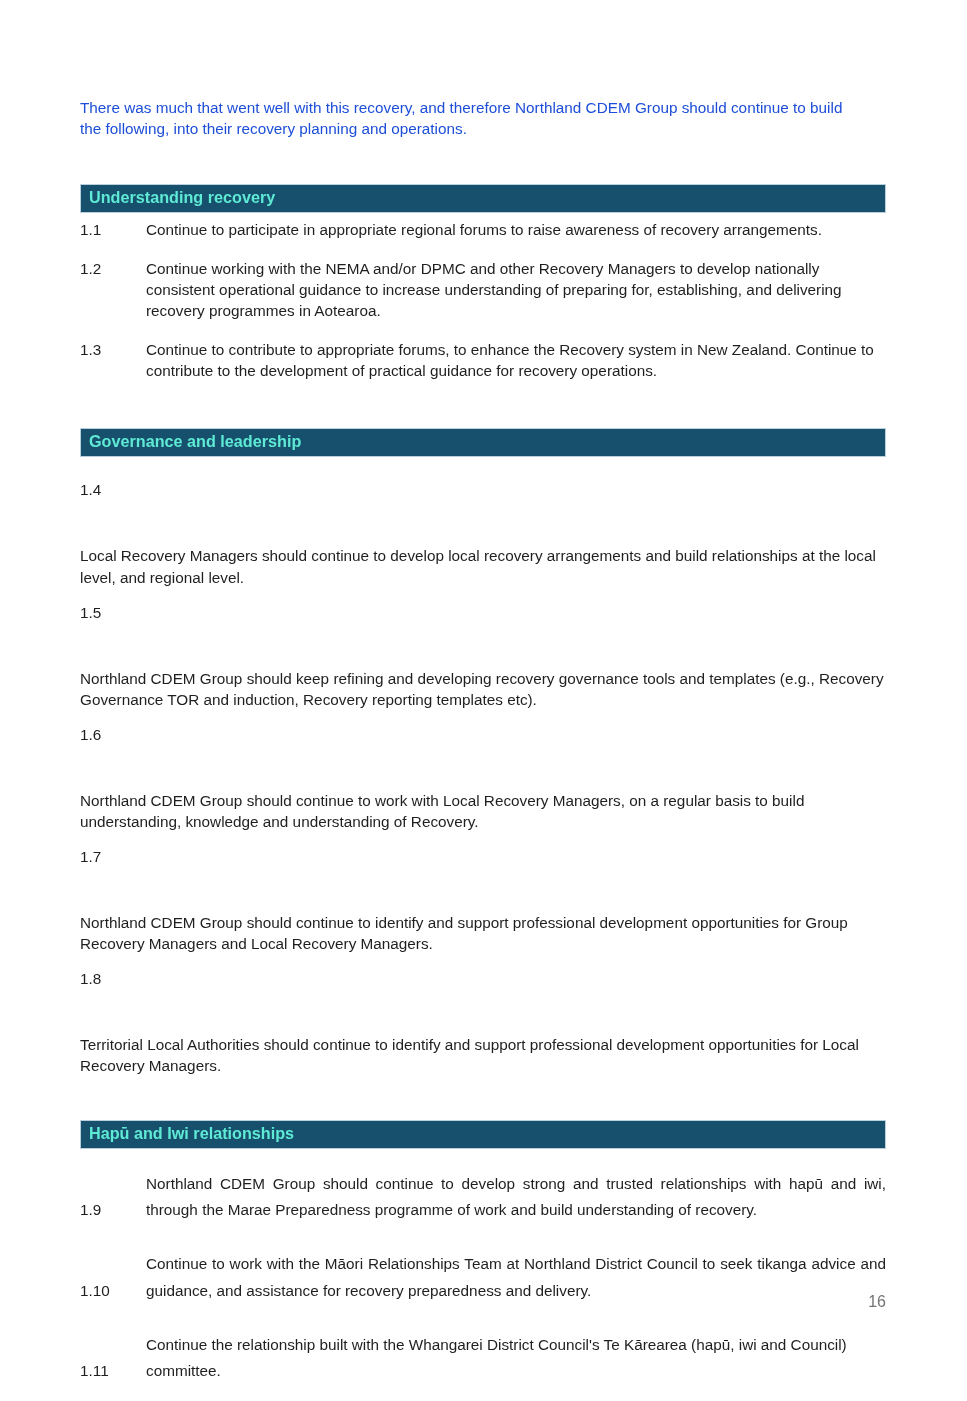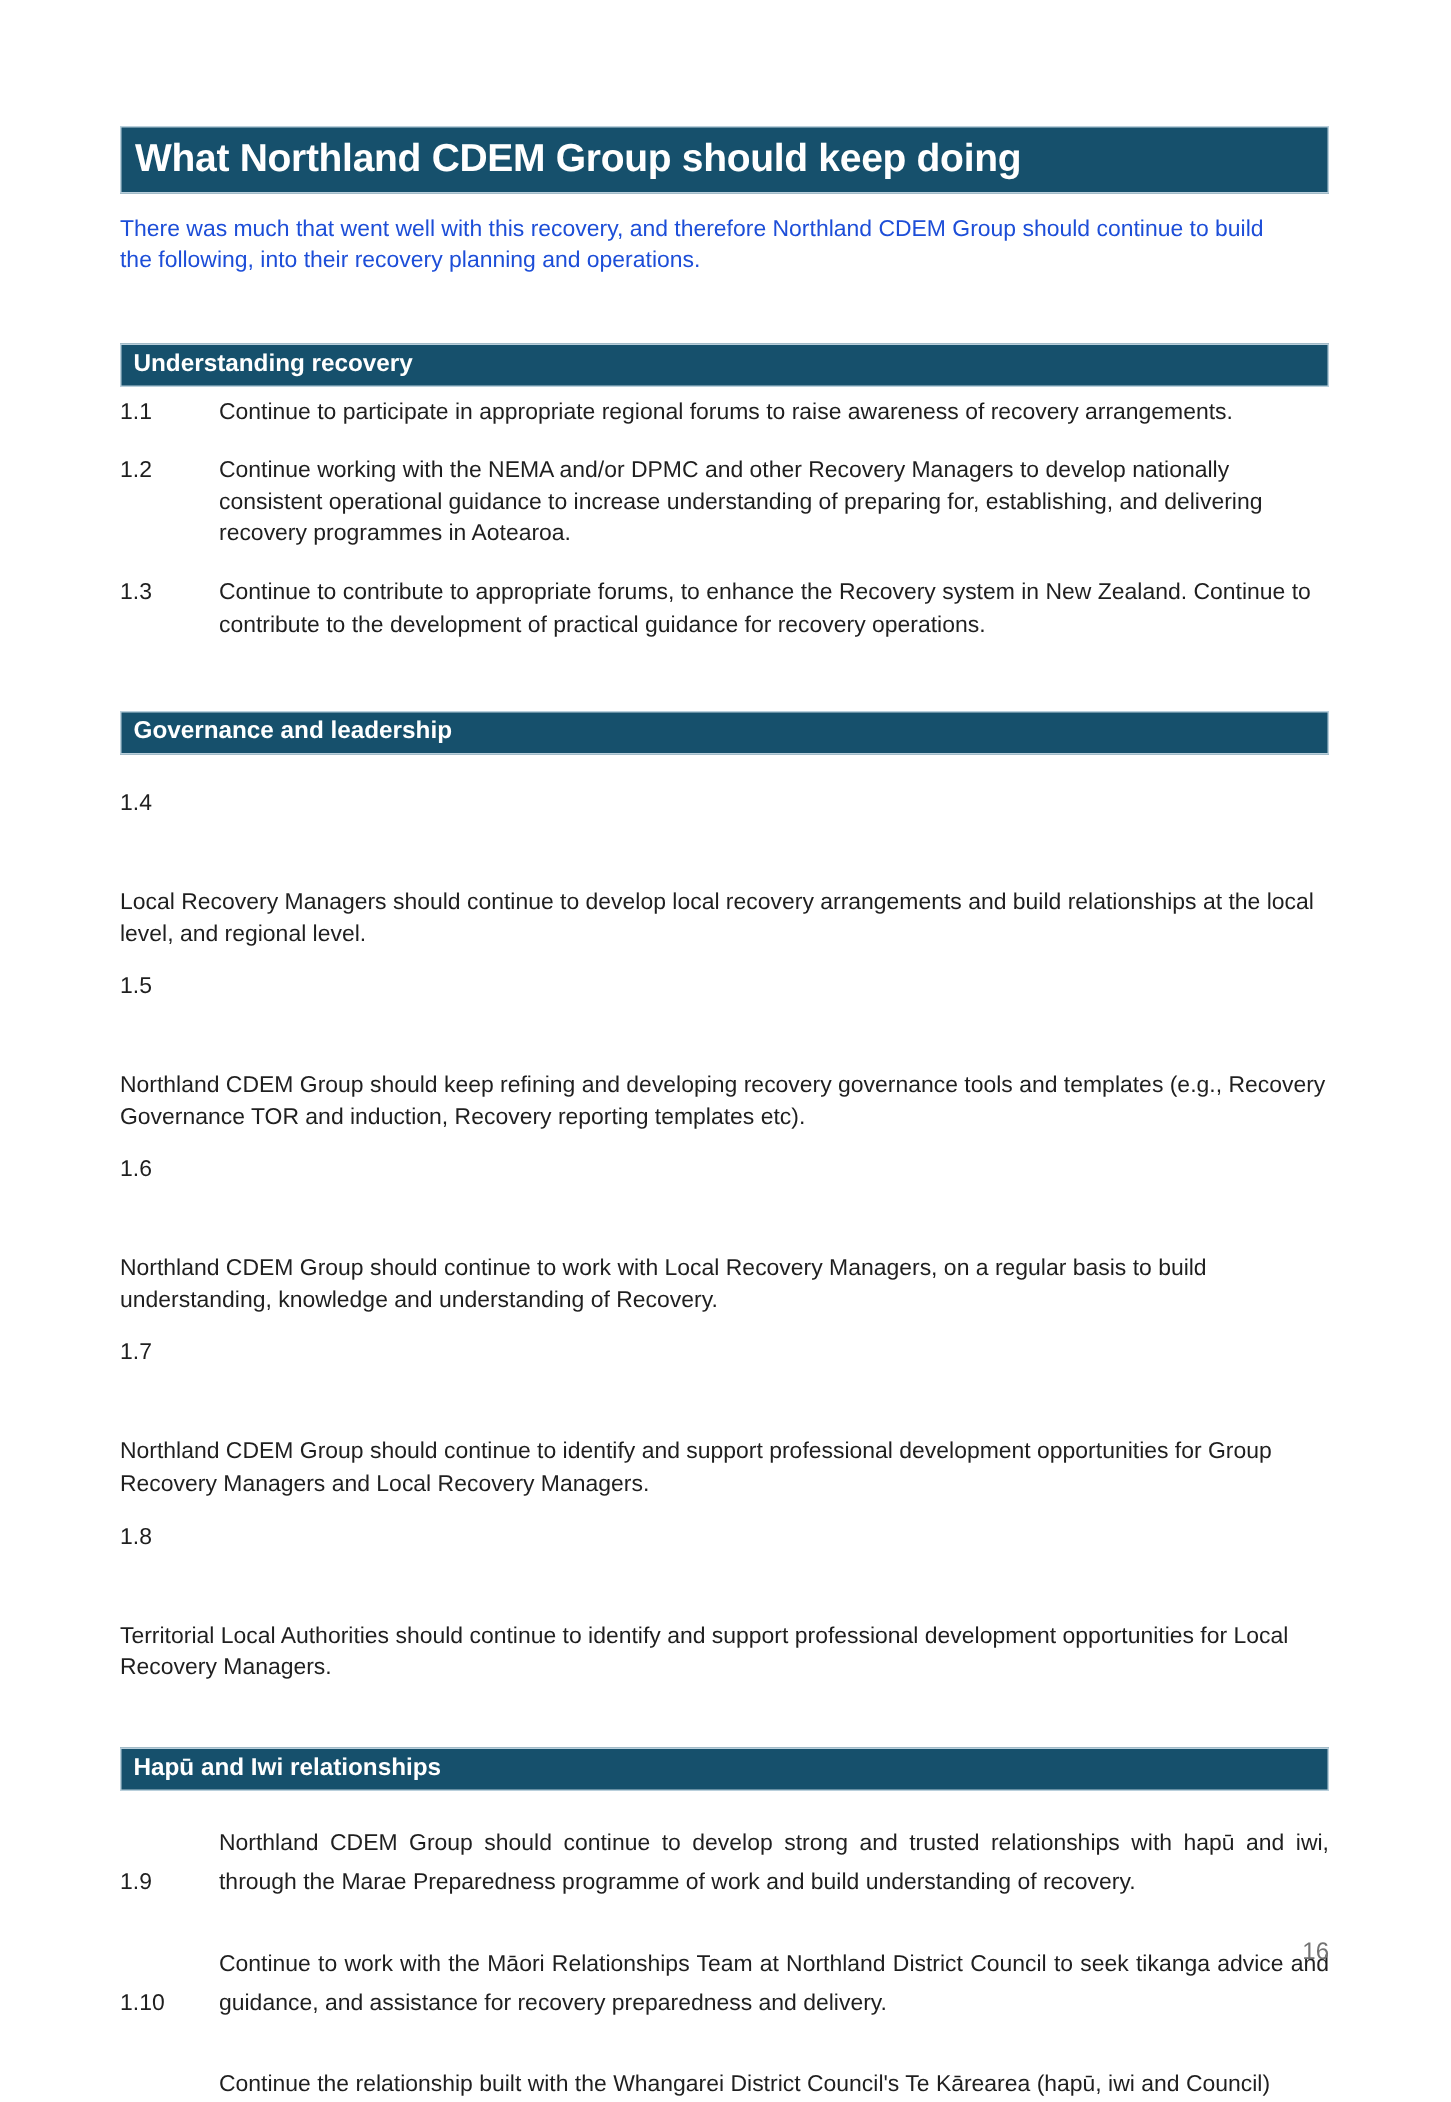--- a/index.html
+++ b/index.html
@@ -56,21 +56,21 @@
 
   
   .section-band {
     background: #16506c;
     border: 1px solid #b9cfdb;
     box-sizing: border-box;
     width: 806px;
     padding: 3px 8px 5px 8px;
   }
   .section-band .band-text {
-    color: #ffffff;
+    color: #5eead4;
     font-size: 16.2px;
     font-weight: bold;
     line-height: 1.18;
     white-space: nowrap;
   }
 
   .section {
     margin-top: 0;
   }
   .sec-gap-1 { margin-top: 44px; }
@@ -133,23 +133,20 @@
     font-size: 16px;
     color: #737373;
   }
 </style>
 </head>
 <body>
 
 <div class="page">
   <div class="content">
 
-    <div class="title-bar">
-      <div class="title-text">What Northland CDEM Group should keep doing</div>
-    </div>
 
     <p class="intro">There was much that went well with this recovery, and therefore Northland CDEM Group should continue to build the following, into their recovery planning and operations.</p>
 
     <div class="section sec-gap-1">
       <div class="section-band">
         <div class="band-text">Understanding recovery</div>
       </div>
       <div class="items">
         <div class="item">
           <div class="num">1.1</div>

